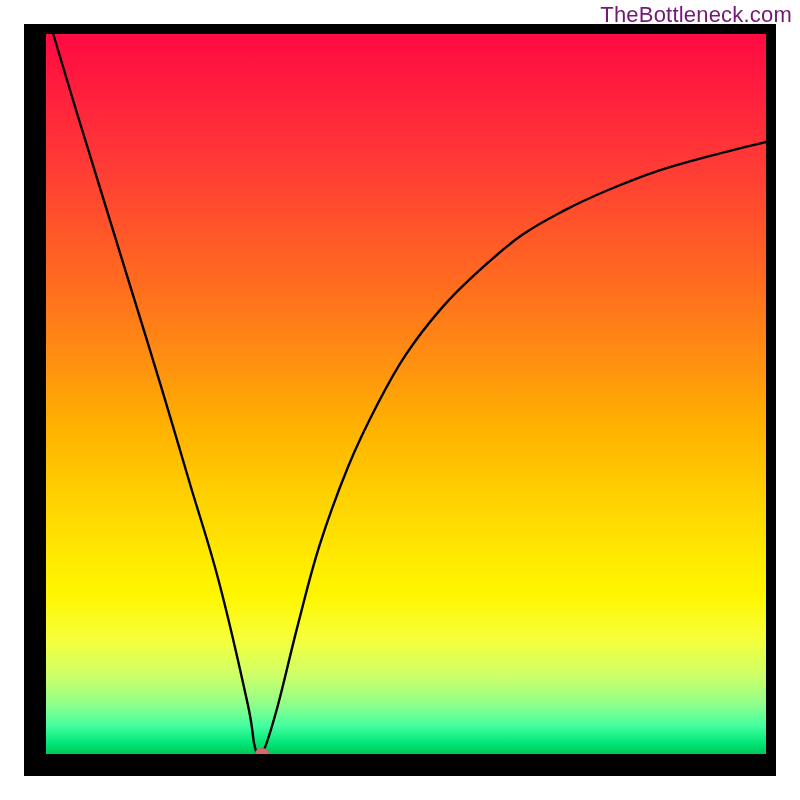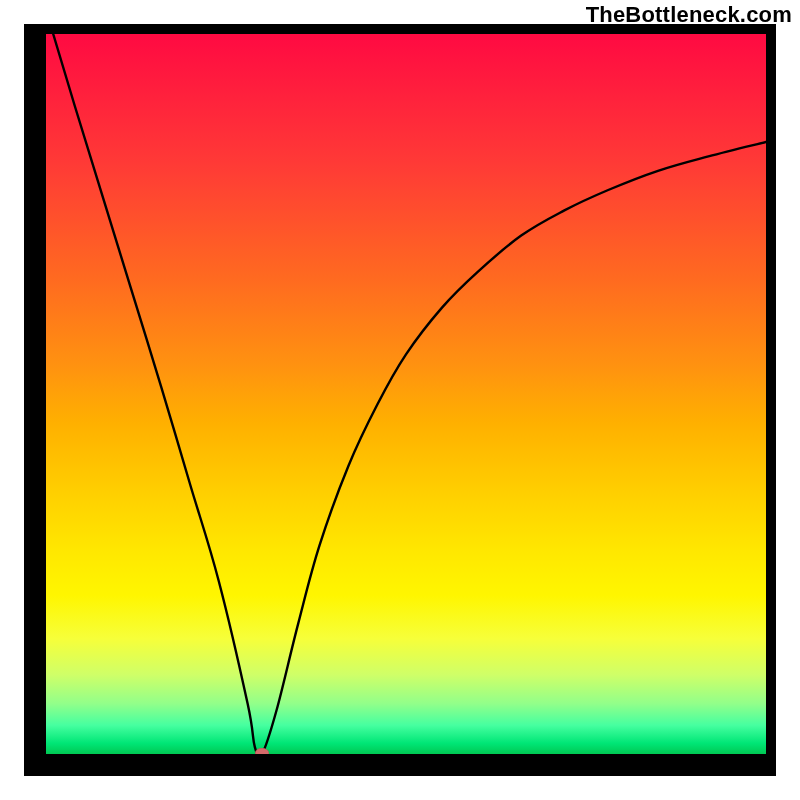--- a/index.html
+++ b/index.html
@@ -67,22 +67,22 @@
     height: 10px;
     border-radius: 50% / 50%;
     background: #d46a6a;
     box-shadow: 0 0 0 0.5px rgba(0,0,0,0.15) inset;
   }
   .watermark {
     position: absolute;
     top: 2px;
     right: 8px;
     font-size: 22px;
-    font-weight: 700;
-    color: #000000;
+    font-weight: 400;
+    color: #701a75;
     letter-spacing: 0.2px;
     user-select: none;
   }
 </style>
 </head>
 <body>
 
 <div class="stage">
 
   <div class="watermark">TheBottleneck.com</div>

